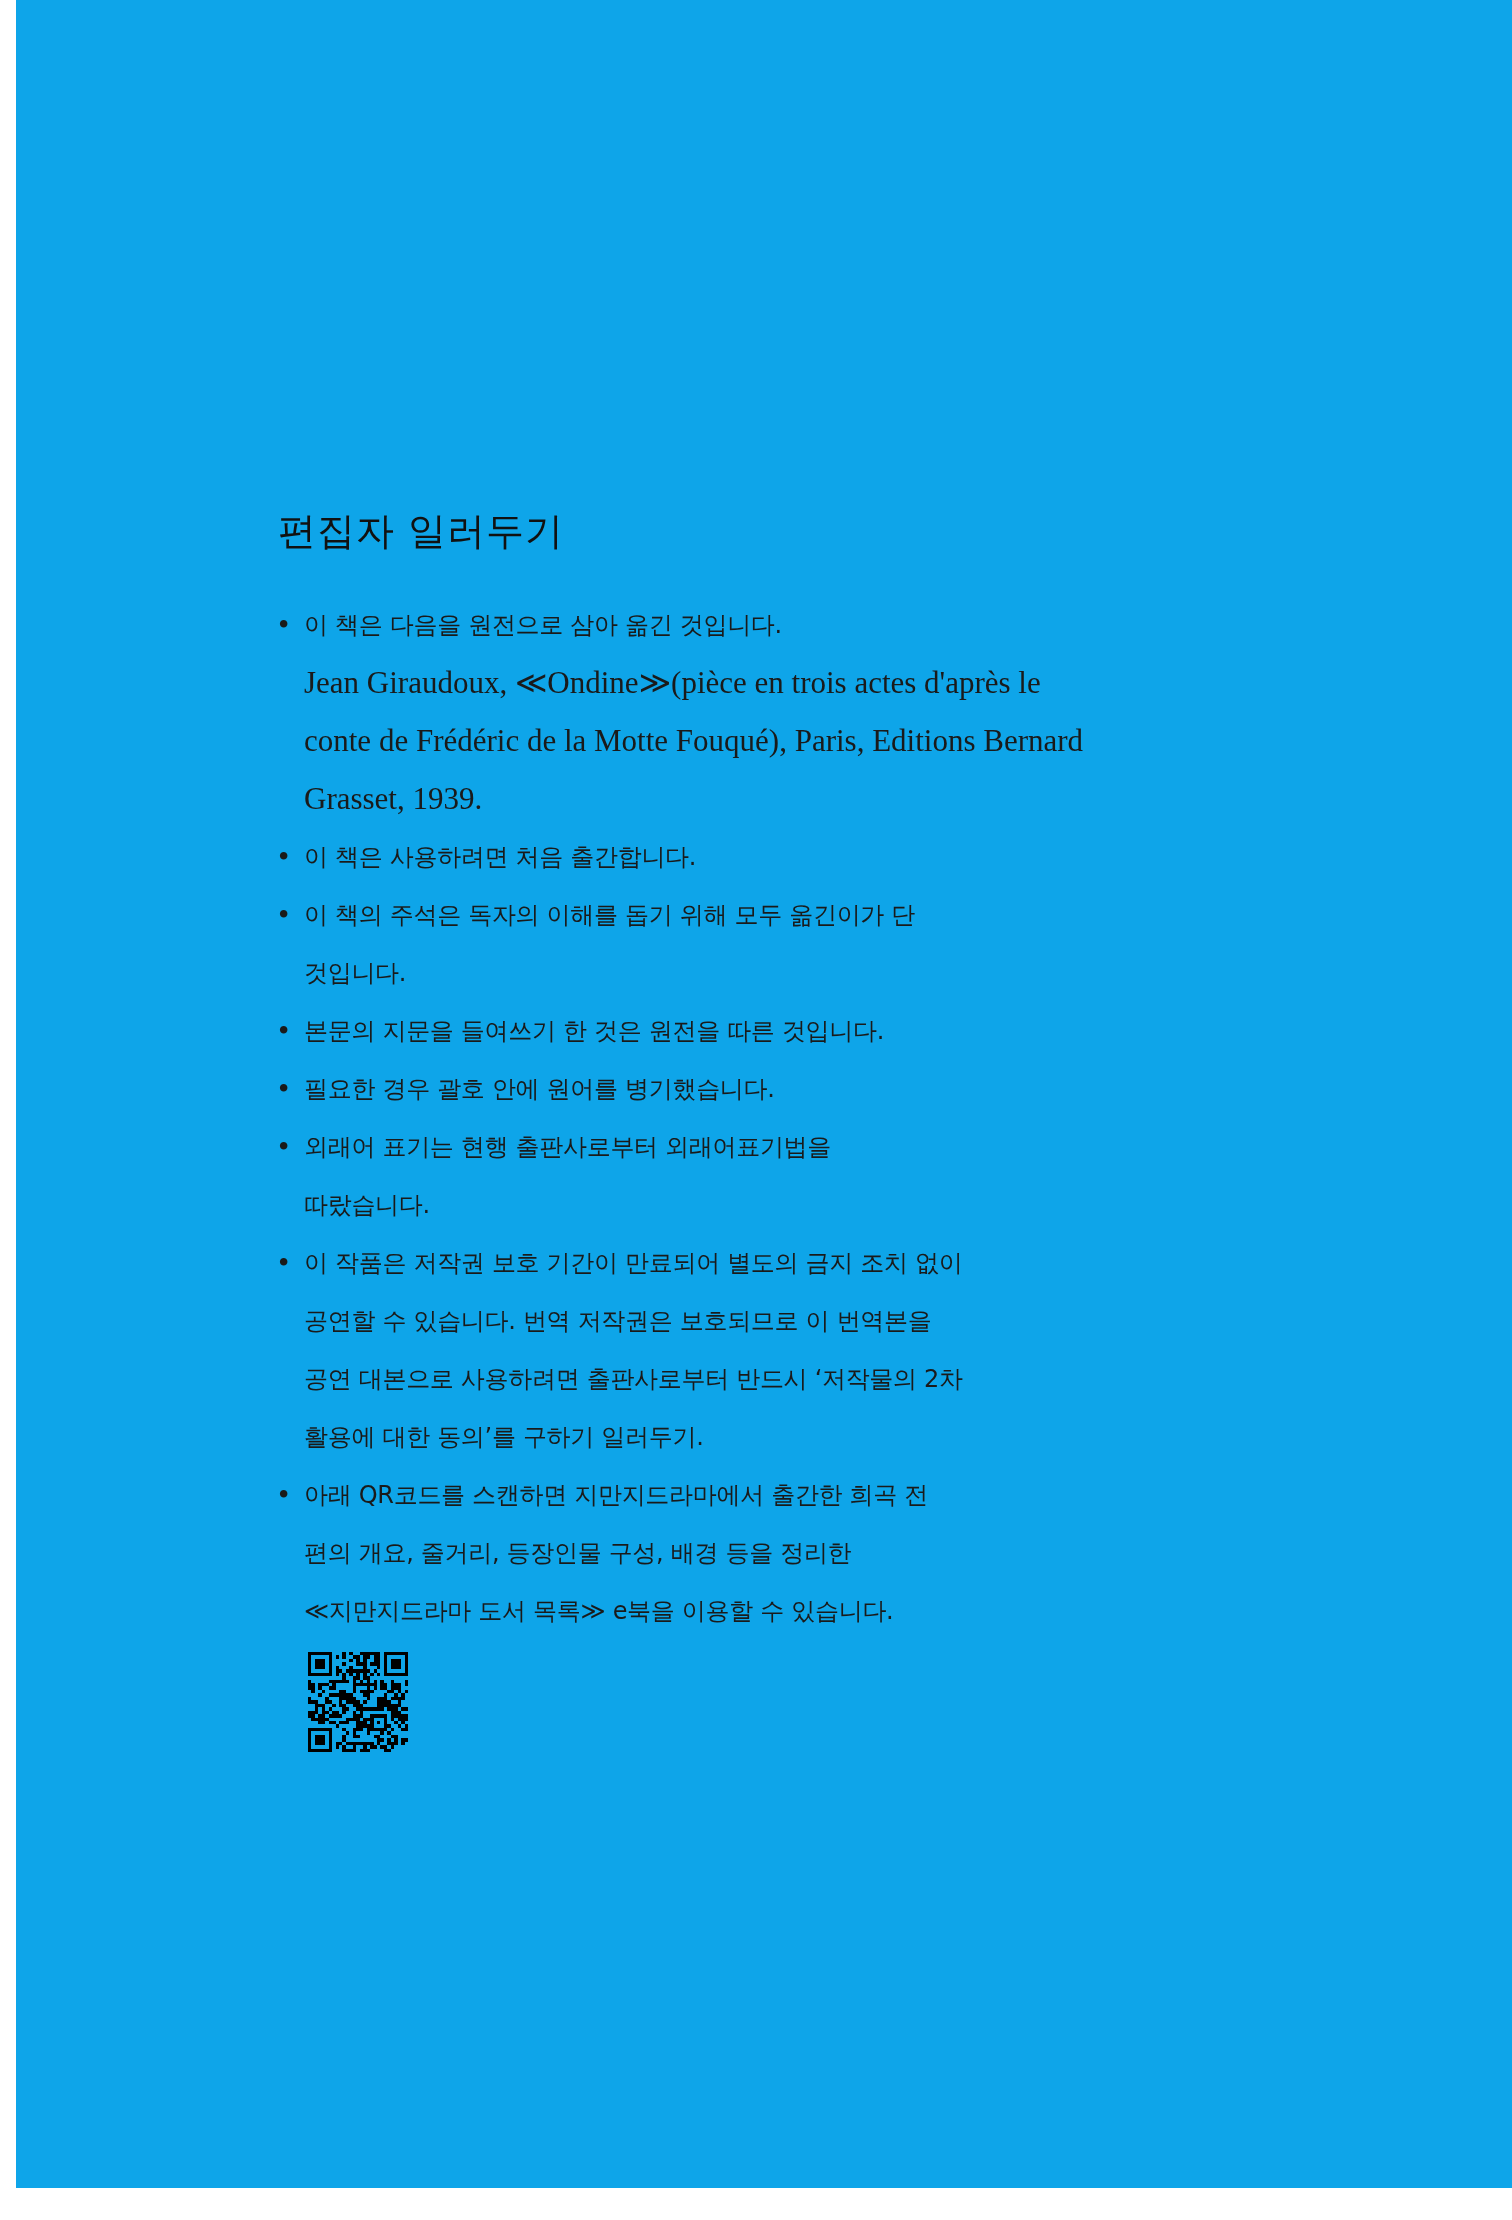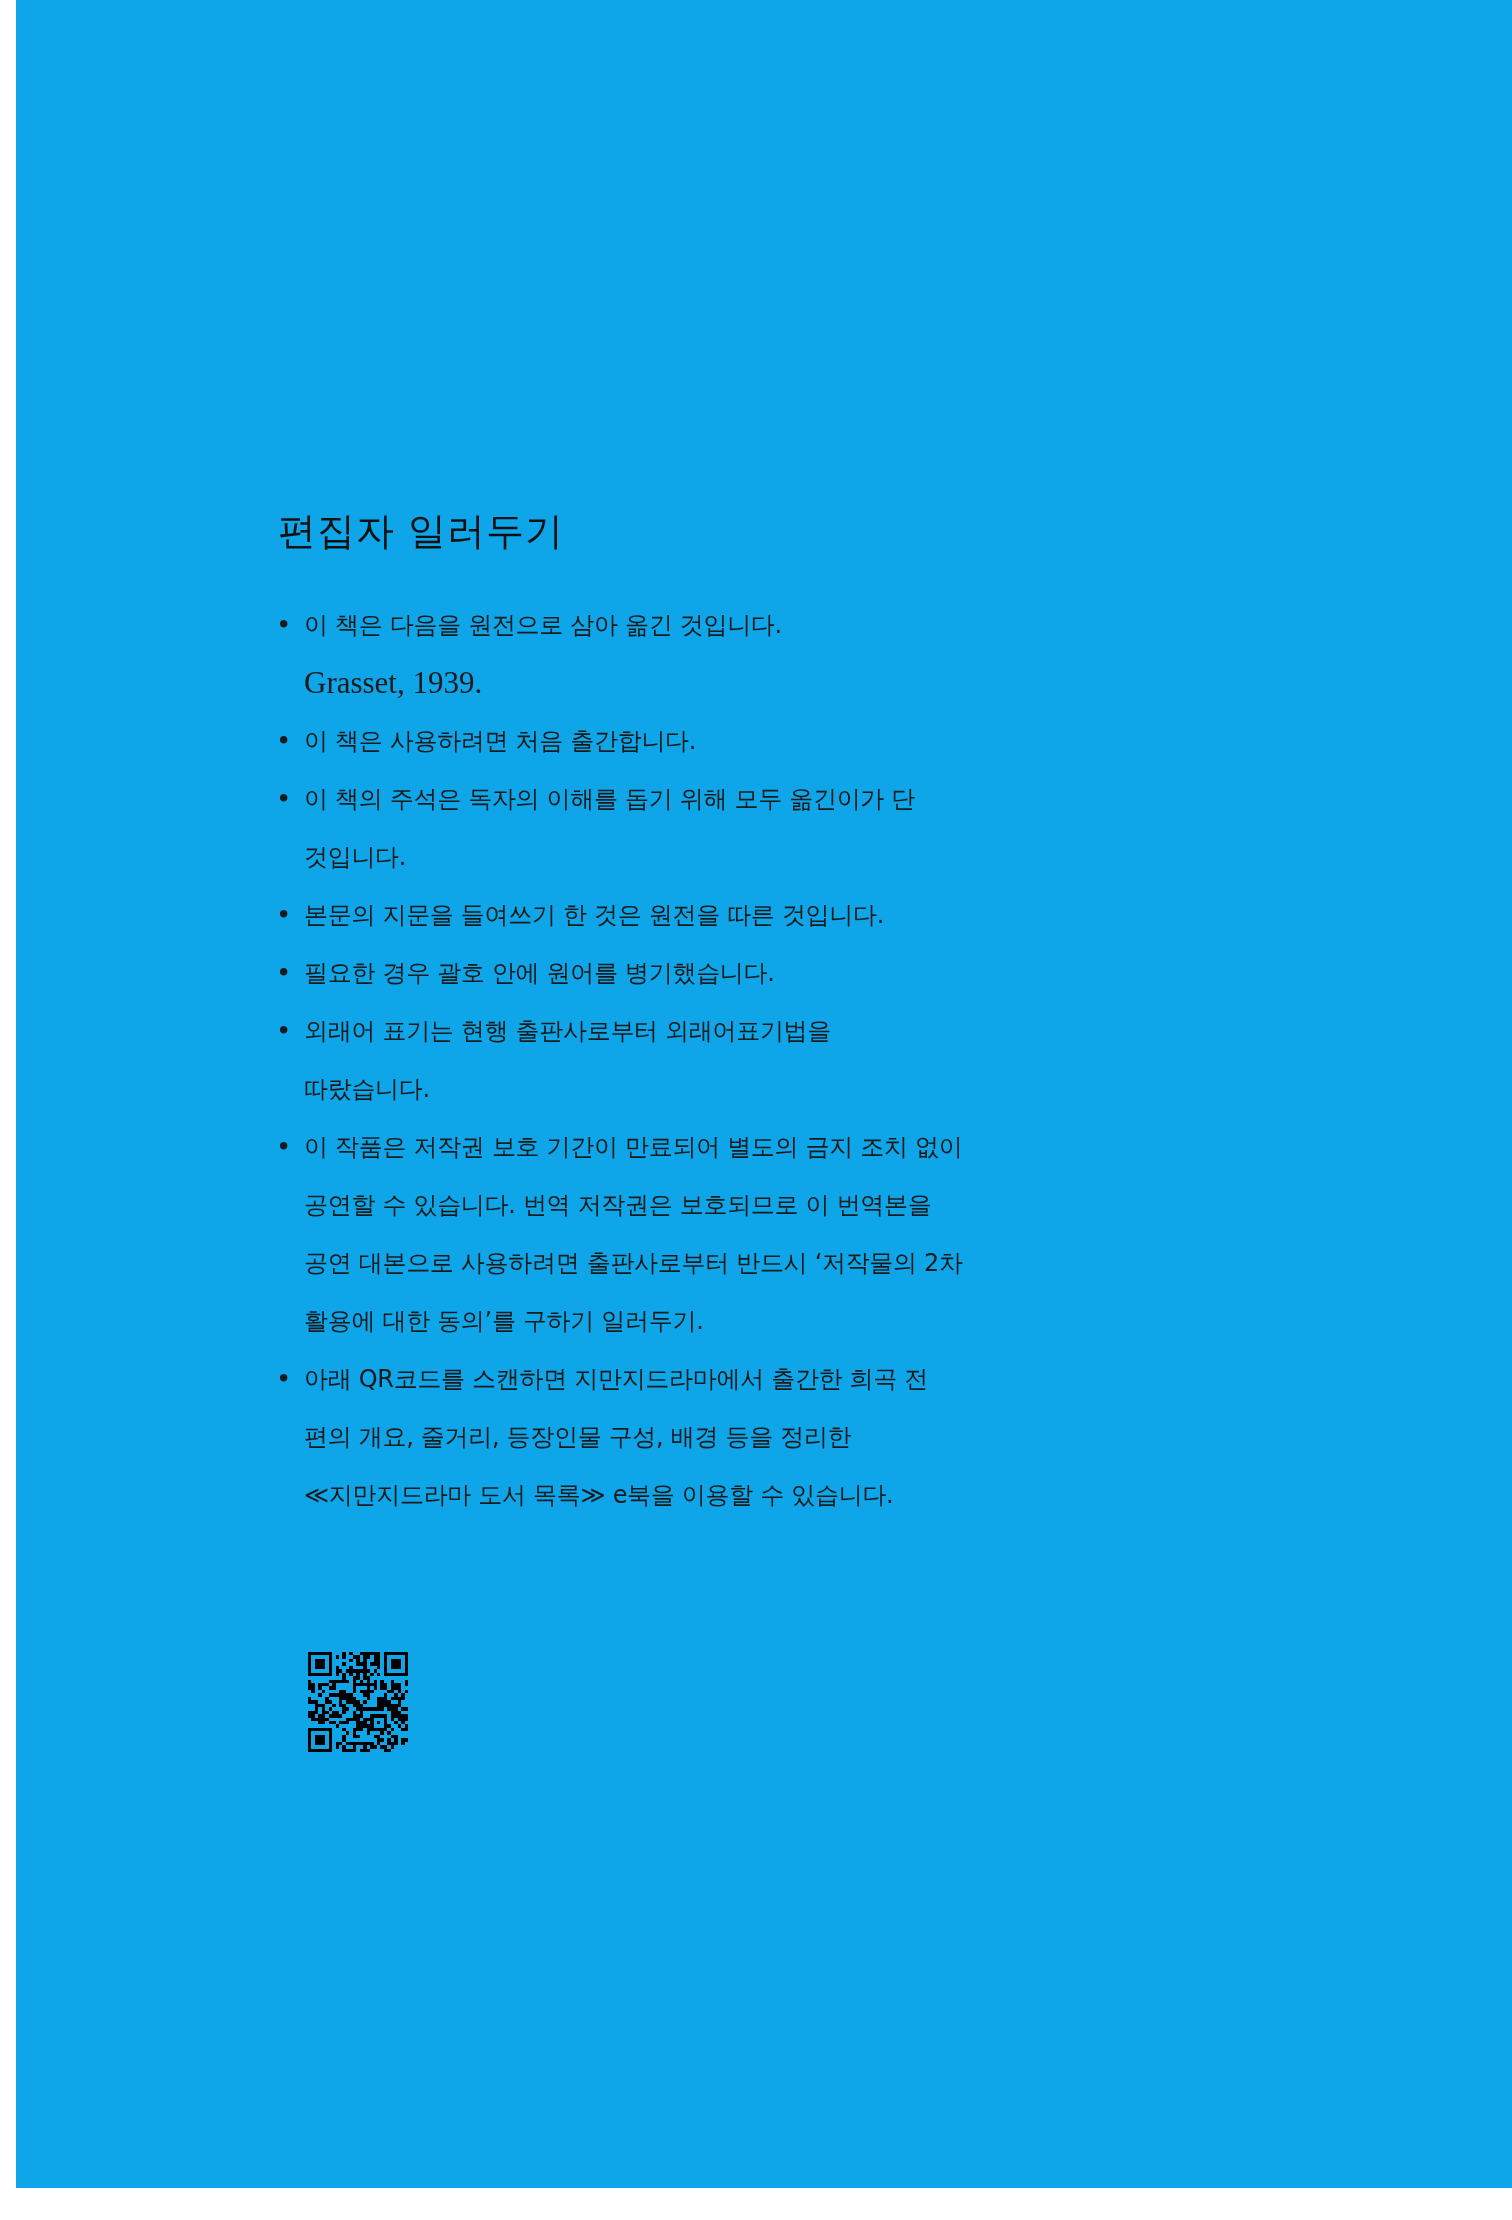--- a/index.html
+++ b/index.html
@@ -85,20 +85,22 @@
 </head>
 <body>
 
 <div class="page">
   <h1 class="title">편집자 일러두기</h1>
 
   <ul class="notes" id="notes-list">
       <li class="note">
         <span class="bullet">•</span>
         <span class="line ko">이 책은 다음을 원전으로 삼아 옮긴 것입니다.</span>
+        <span class="line latin">Jean Giraudoux, ≪Ondine≫(pièce en trois actes d'après le</span>
+        <span class="line latin">conte de Frédéric de la Motte Fouqué), Paris, Editions Bernard</span>
         <span class="line latin">Grasset, 1939.</span>
       </li>
       <li class="note">
         <span class="bullet">•</span>
         <span class="line ko">이 책은 사용하려면 처음 출간합니다.</span>
       </li>
       <li class="note">
         <span class="bullet">•</span>
         <span class="line ko">이 책의 주석은 독자의 이해를 돕기 위해 모두 옮긴이가 단</span>
         <span class="line ko">것입니다.</span>

